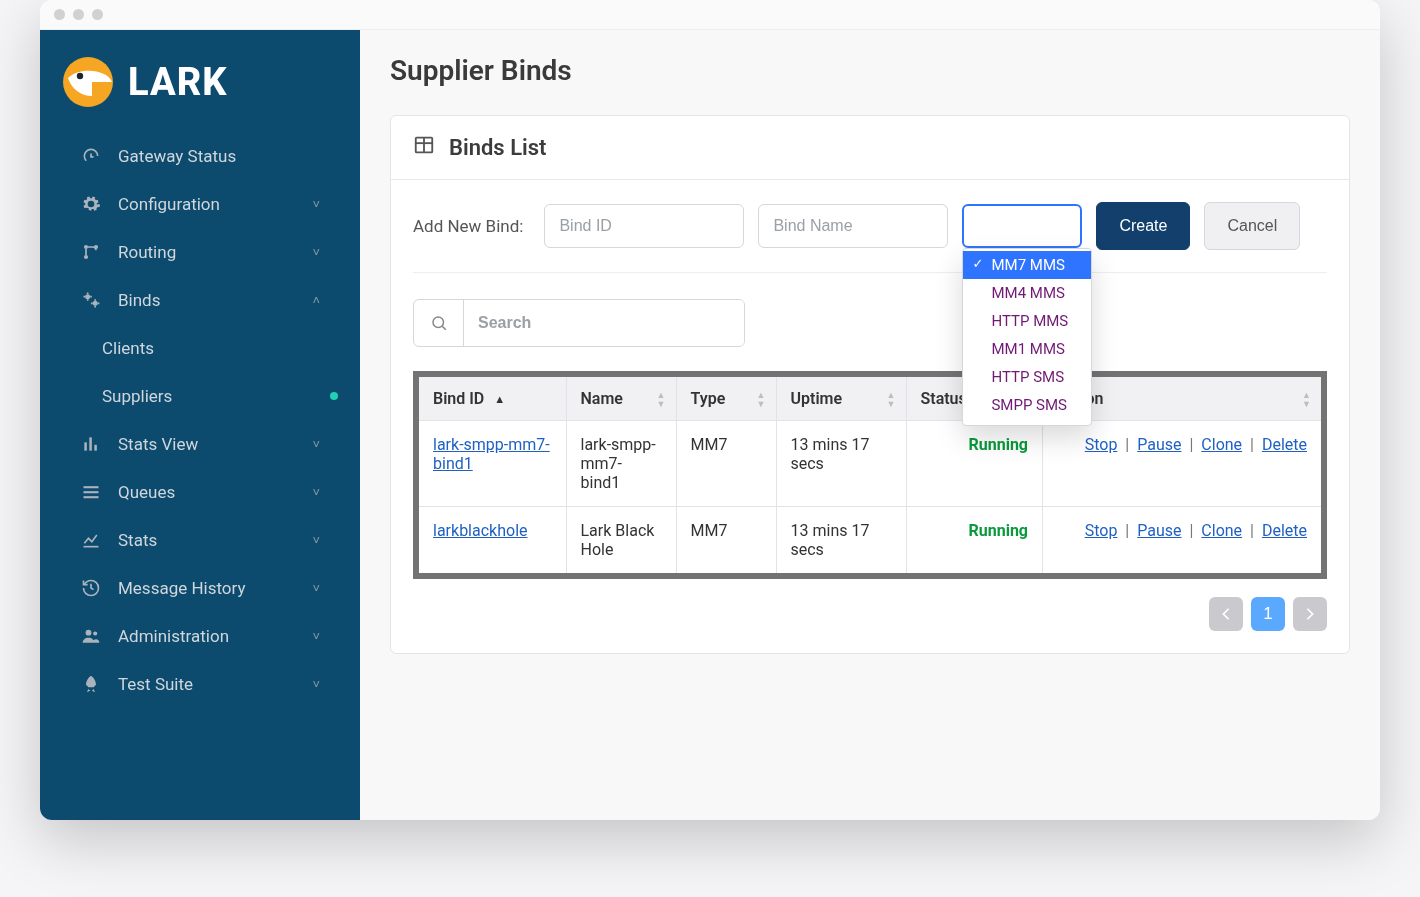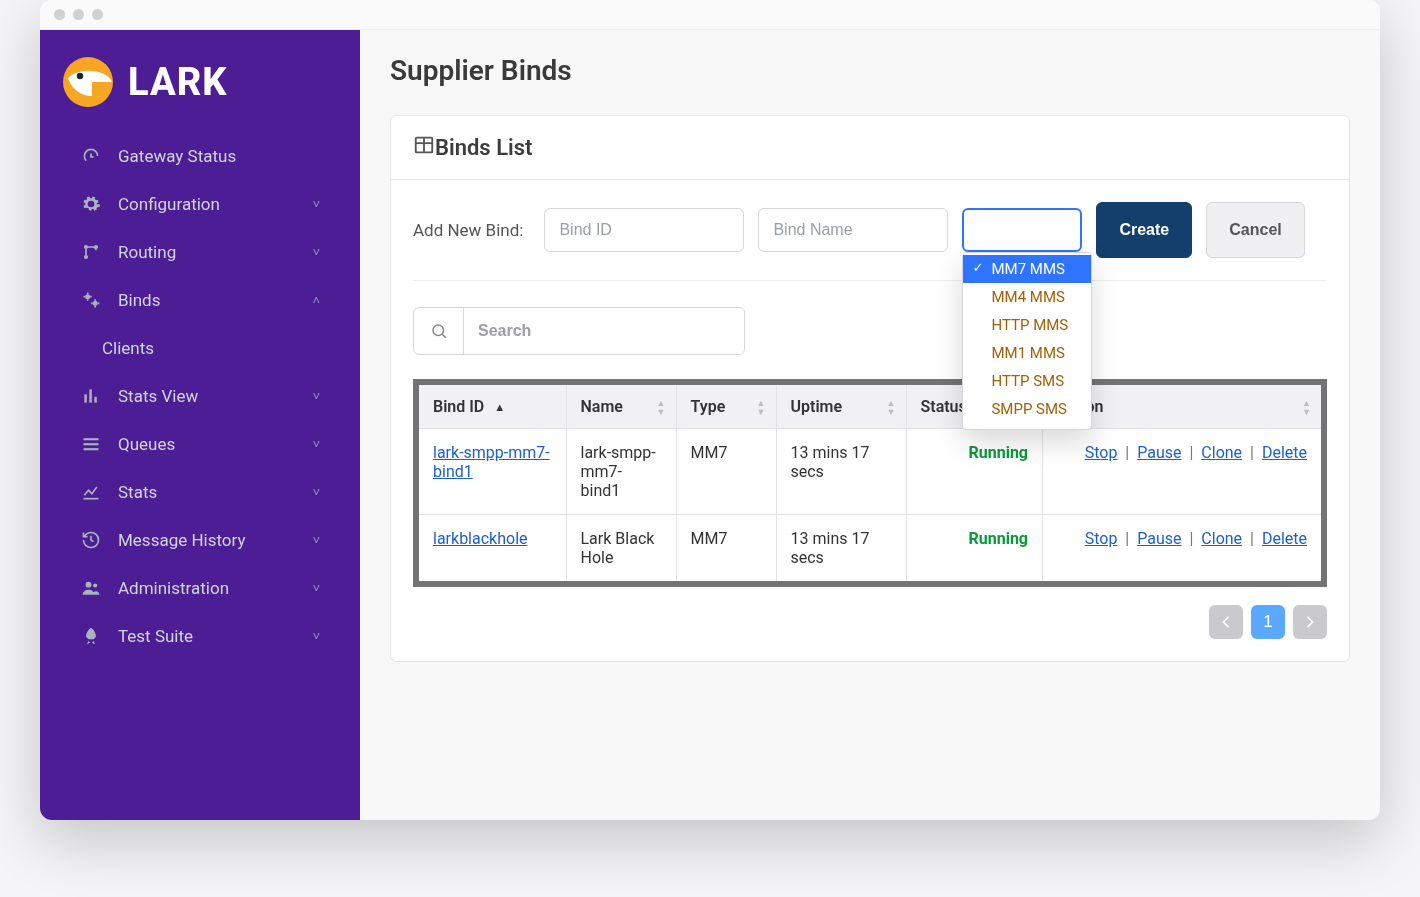--- a/index.html
+++ b/index.html
@@ -35,21 +35,21 @@
     width: 11px; height: 11px; border-radius: 50%;
     background: #d1d1d1;
   }
   .body {
     display: flex;
     height: calc(100% - 30px);
   }
   
   .sidebar {
     width: 320px;
-    background: #4c1d95;
+    background: #0c4a6e;
     color: #cfd6dc;
     display: flex;
     flex-direction: column;
     padding-top: 12px;
   }
   .logo {
     display: flex;
     align-items: center;
     gap: 14px;
     padding: 14px 22px 24px 22px;
@@ -117,20 +117,21 @@
     margin-bottom: 28px;
   }
   .card {
     background:#fff;
     border:1px solid #e5e5e8;
     border-radius:6px;
   }
   .card-header {
     display:flex;
     align-items:center;
+    gap:14px;
     padding:18px 22px;
     border-bottom:1px solid #e8e8eb;
     font-size:22px;
     font-weight:600;
     color:#3c3c3c;
   }
   .card-body { padding: 22px; }
   .addrow {
     display:flex;
     align-items:center;
@@ -155,25 +156,25 @@
   .bind-name-input { width: 190px; }
   .select-box {
     width: 120px;
     height:44px;
     border:2px solid #2f74ff;
     border-radius:6px;
     background:#fff;
     position:relative;
   }
   .btn {
-    height:56px;
+    height:48px;
     padding:0 22px;
     border-radius:6px;
     font-size:16px;
-    font-weight:700;
+    font-weight:400;
     border:1px solid transparent;
     cursor:pointer;
   }
   .btn-primary { background:#123f6b; color:#fff; border-color:#123f6b; }
   .btn-secondary { background:#f0f0f2; color:#555; border:1px solid #d6d6db; }
   
   .dropdown {
     position:absolute;
     top: 42px;
     left: -2px;
@@ -181,21 +182,21 @@
     background:#fff;
     border:1px solid #d6d6db;
     border-radius:4px;
     box-shadow: 0 12px 28px rgba(0,0,0,.15);
     z-index: 20;
     padding: 2px 0 6px 0;
   }
   .dropdown-item {
     padding: 5px 12px 5px 28px;
     font-size:15px;
-    color:#a16207;
+    color:#701a75;
     cursor:pointer;
     position:relative;
   }
   .dropdown-item.selected {
     background:#2f74ff;
     color:#fff;
   }
   .dropdown-item.selected::before {
     content:"✓";
     position:absolute;
@@ -352,20 +353,21 @@
                 <circle cx="8" cy="8" r="3"></circle>
                 <circle cx="17" cy="16" r="3"></circle>
                 <path d="M8 3v2M8 11v2M3 8h2M11 8h2M17 11v2M17 19v2M12 16h2M20 16h2" stroke="currentColor" stroke-width="2"></path>
               </svg>
             </span>
             <span class="label">Binds</span>
             <span class="chevron">˄</span>
           </li>
           <ul class="subnav">
             <li class="nav-sub">Clients</li>
+            <li class="nav-sub active">Suppliers</li>
           </ul>
           <li class="nav-item">
             <span class="nav-icon">
               <svg width="20" height="20" viewBox="0 0 24 24" fill="currentColor">
                 <rect x="4" y="10" width="3" height="10"></rect>
                 <rect x="10" y="4" width="3" height="16"></rect>
                 <rect x="16" y="13" width="3" height="7"></rect>
               </svg>
             </span>
             <span class="label">Stats View</span>

